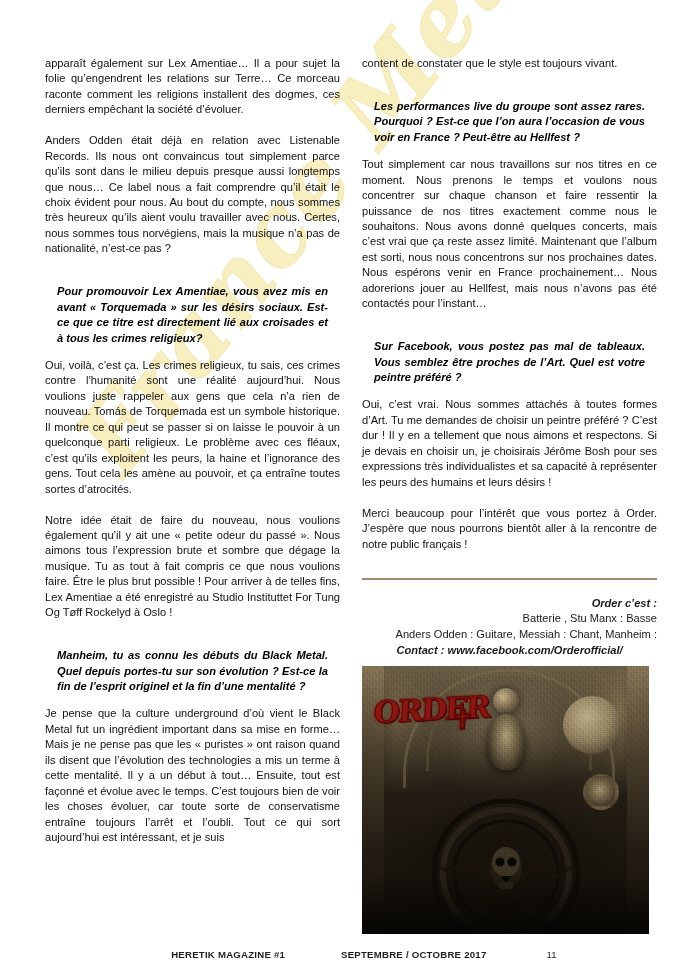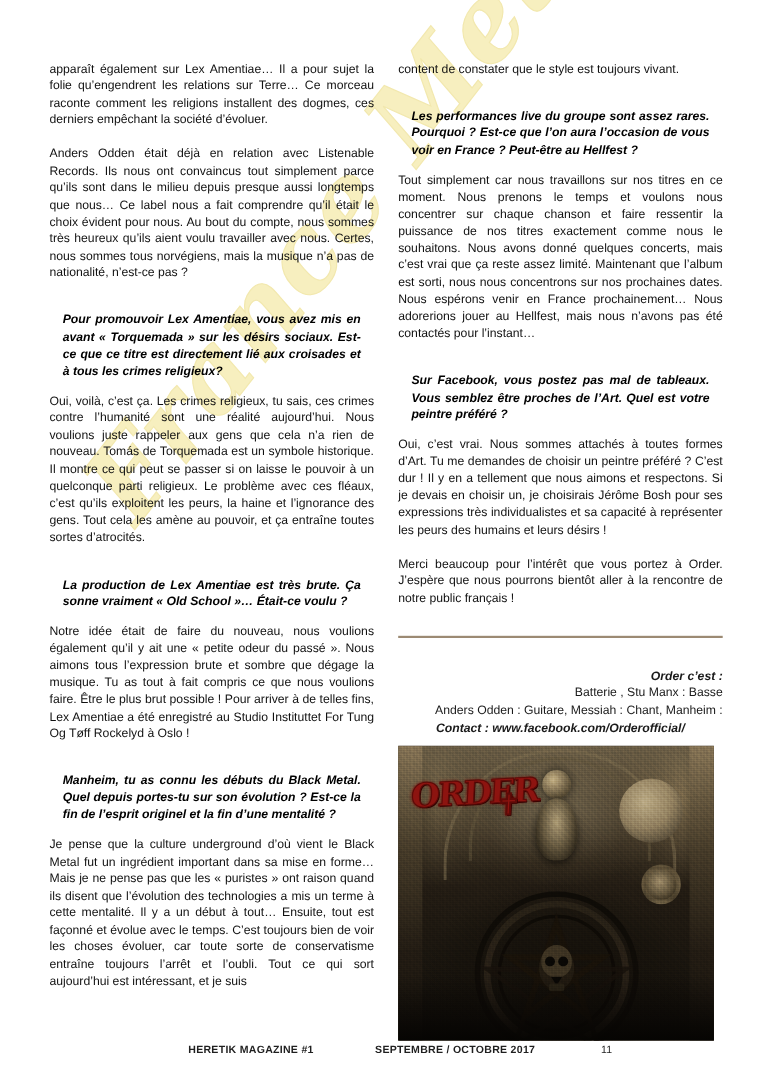--- a/index.html
+++ b/index.html
@@ -90,21 +90,21 @@
   }
 
   
   .credits-rule {
     margin: 26px 0 0 0;
     height: 2px;
     background: #9c8a73;
     width: 100%;
   }
   .credits {
-    margin-top: 28px;
+    margin-top: 16px;
     text-align: right;
     font-size: 11.1px;
     line-height: 15.4px;
   }
   .credits .lead {
     font-weight: bold;
     font-style: italic;
     display: block;
     text-align: right;
   }
@@ -277,21 +277,20 @@
   <div class="columns">
 
     <div class="col">
       <p class="body">apparaît également sur Lex Amentiae… Il a pour sujet la folie qu’engendrent les relations sur Terre… Ce morceau raconte comment les religions installent des dogmes, ces derniers empêchant la société d’évoluer.</p>
       <div class="gap"></div>
       <p class="body">Anders Odden était déjà en relation avec Listenable Records. Ils nous ont convaincus tout simplement parce qu’ils sont dans le milieu depuis presque aussi longtemps que nous… Ce label nous a fait comprendre qu’il était le choix évident pour nous. Au bout du compte, nous sommes très heureux qu’ils aient voulu travailler avec nous. Certes, nous sommes tous norvégiens, mais la musique n’a pas de nationalité, n’est-ce pas ?</p>
       <div class="gap"></div>
       <p class="q">Pour promouvoir Lex Amentiae, vous avez mis en avant « Torquemada » sur les désirs sociaux. Est-ce que ce titre est directement lié aux croisades et à tous les crimes religieux?</p>
       <p class="body">Oui, voilà, c’est ça. Les crimes religieux, tu sais, ces crimes contre l’humanité sont une réalité aujourd’hui. Nous voulions juste rappeler aux gens que cela n’a rien de nouveau. Tomás de Torquemada est un symbole historique. Il montre ce qui peut se passer si on laisse le pouvoir à un quelconque parti religieux. Le problème avec ces fléaux, c’est qu’ils exploitent les peurs, la haine et l’ignorance des gens. Tout cela les amène au pouvoir, et ça entraîne toutes sortes d’atrocités.</p>
       <div class="gap"></div>
-      <p class="q">La production de Lex Amentiae est très brute. Ça sonne vraiment « Old School »… Était-ce voulu ?</p>
       <p class="body">Notre idée était de faire du nouveau, nous voulions également qu’il y ait une « petite odeur du passé ». Nous aimons tous l’expression brute et sombre que dégage la musique. Tu as tout à fait compris ce que nous voulions faire. Être le plus brut possible ! Pour arriver à de telles fins, Lex Amentiae a été enregistré au Studio Instituttet For Tung Og Tøff Rockelyd à Oslo !</p>
       <div class="gap"></div>
       <p class="q">Manheim, tu as connu les débuts du Black Metal. Quel depuis portes-tu sur son évolution ? Est-ce la fin de l’esprit originel et la fin d’une mentalité ?</p>
       <p class="body">Je pense que la culture underground d’où vient le Black Metal fut un ingrédient important dans sa mise en forme… Mais je ne pense pas que les « puristes » ont raison quand ils disent que l’évolution des technologies a mis un terme à cette mentalité. Il y a un début à tout… Ensuite, tout est façonné et évolue avec le temps. C’est toujours bien de voir les choses évoluer, car toute sorte de conservatisme entraîne toujours l’arrêt et l’oubli. Tout ce qui sort aujourd’hui est intéressant, et je suis</p>
     </div>
 
     <div class="col">
       <p class="body">content de constater que le style est toujours vivant.</p>
       <div class="gap"></div>
       <p class="q">Les performances live du groupe sont assez rares. Pourquoi ? Est-ce que l’on aura l’occasion de vous voir en France ? Peut-être au Hellfest ?</p>

